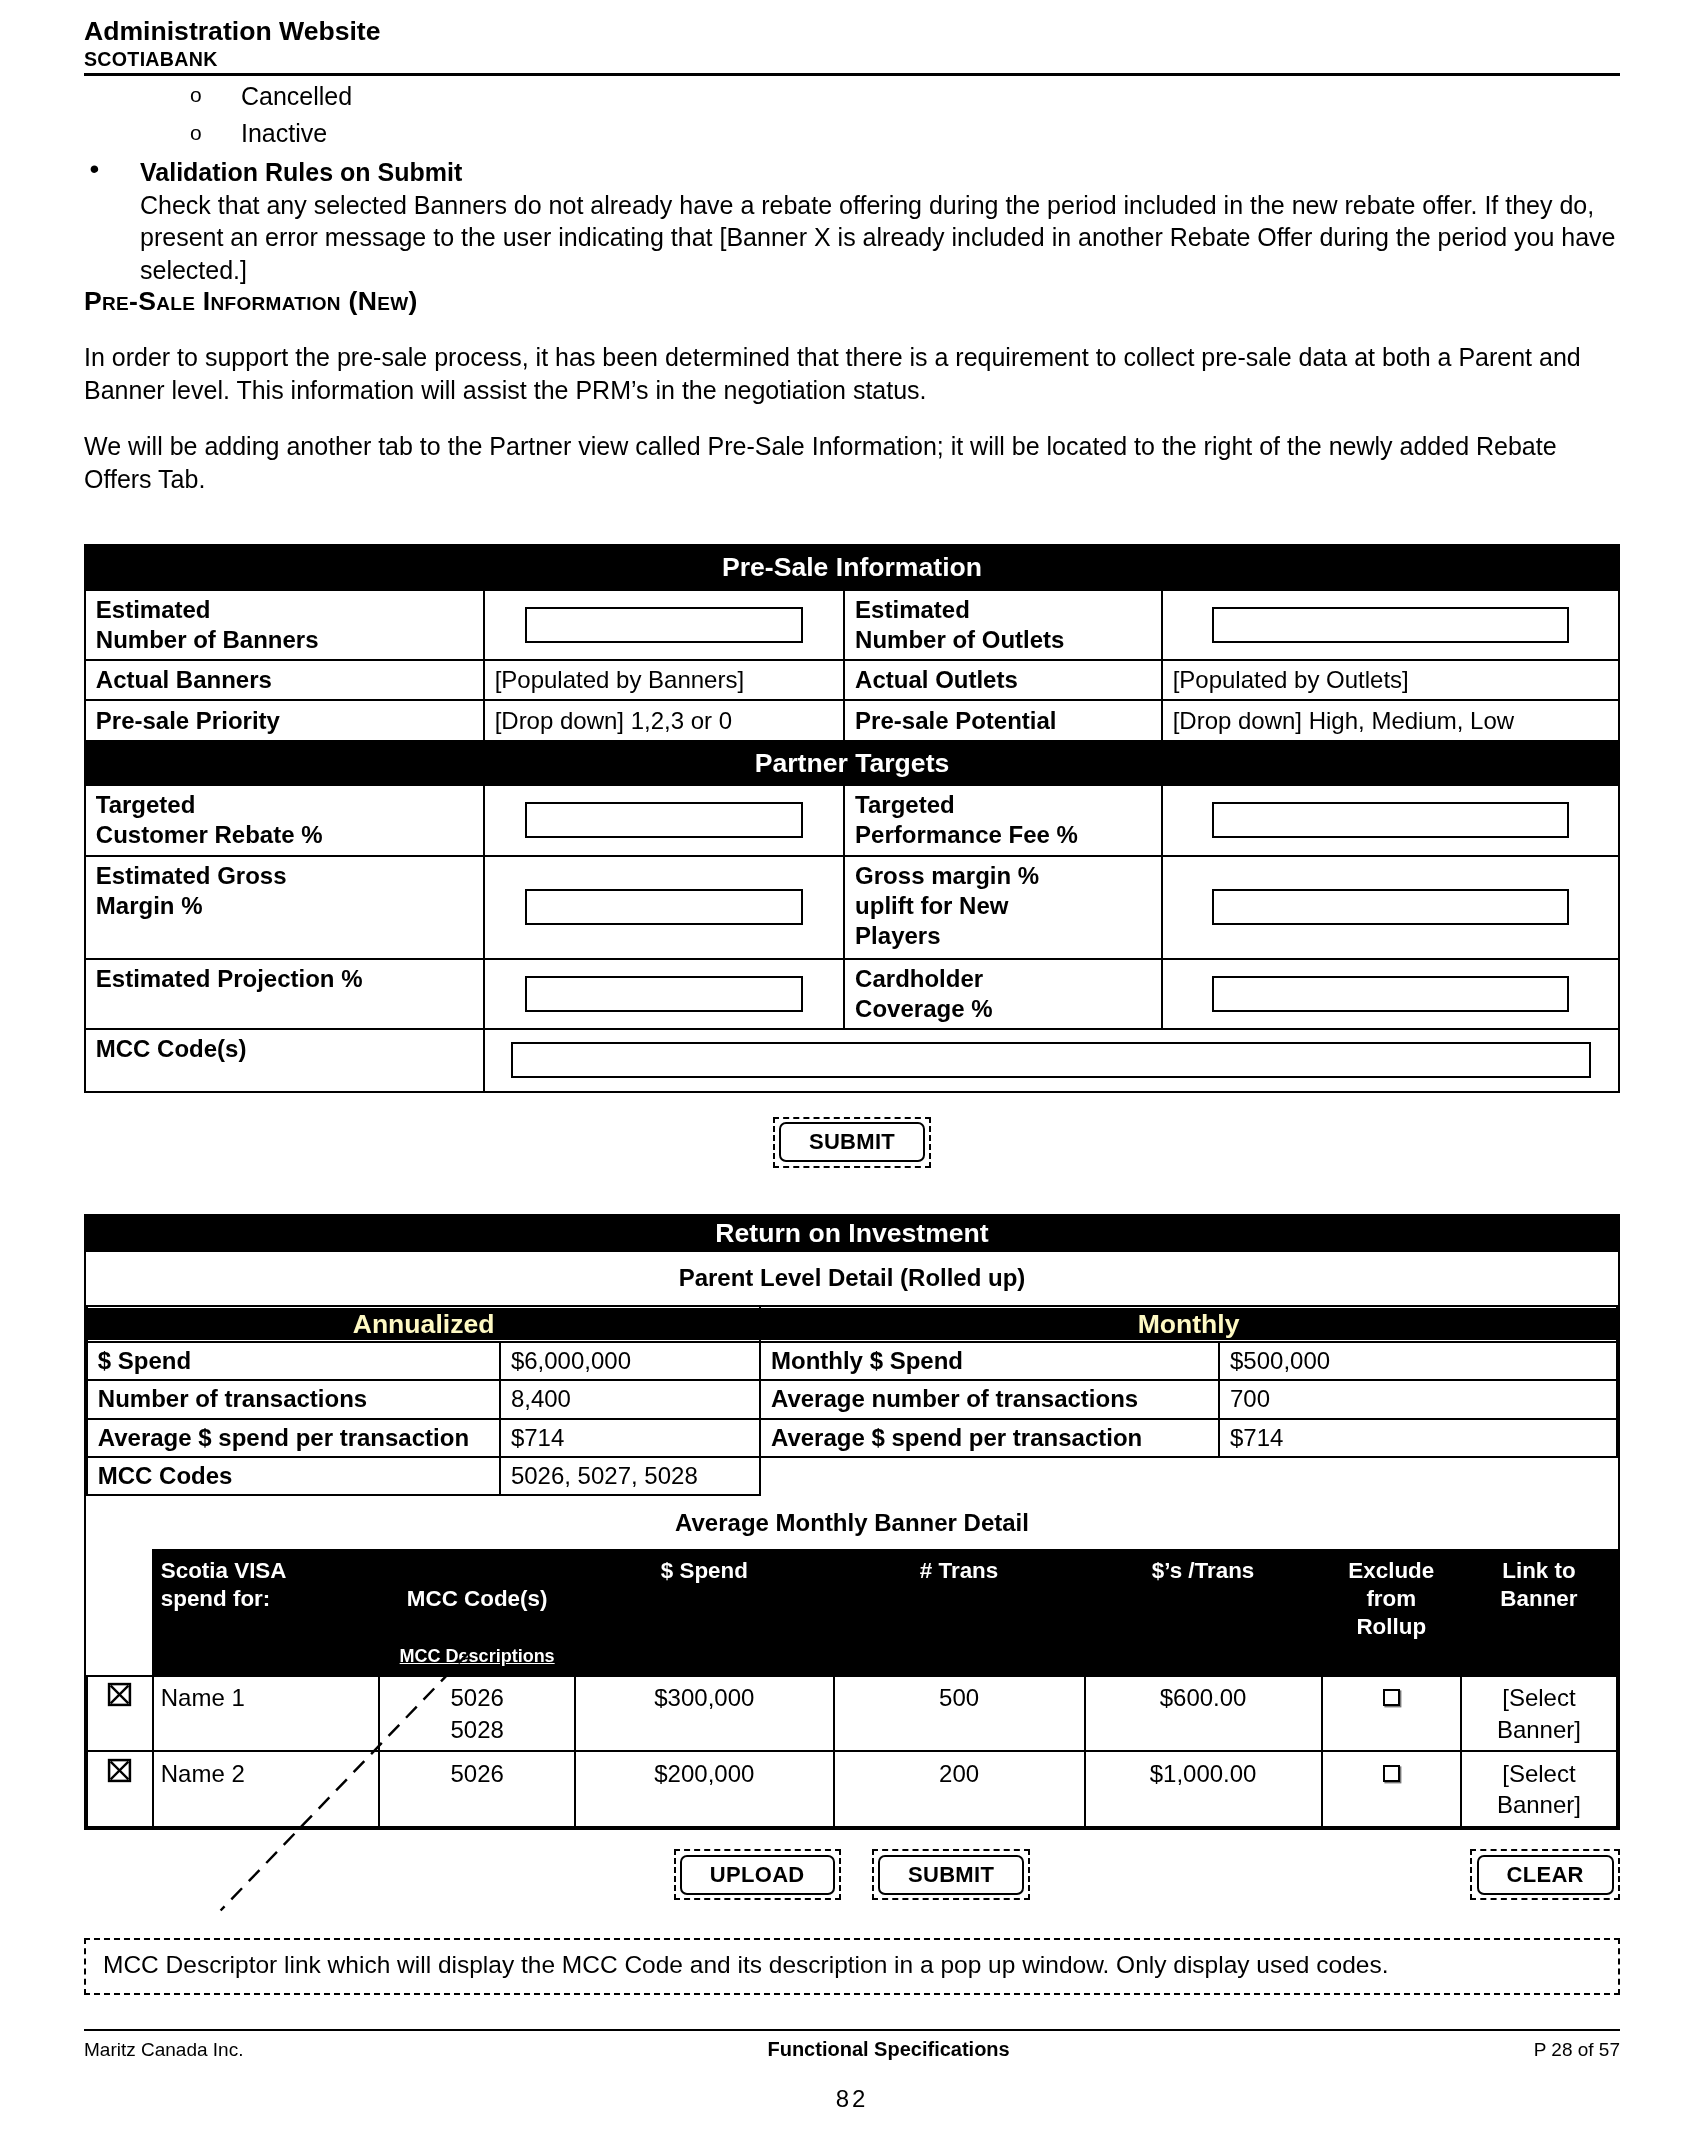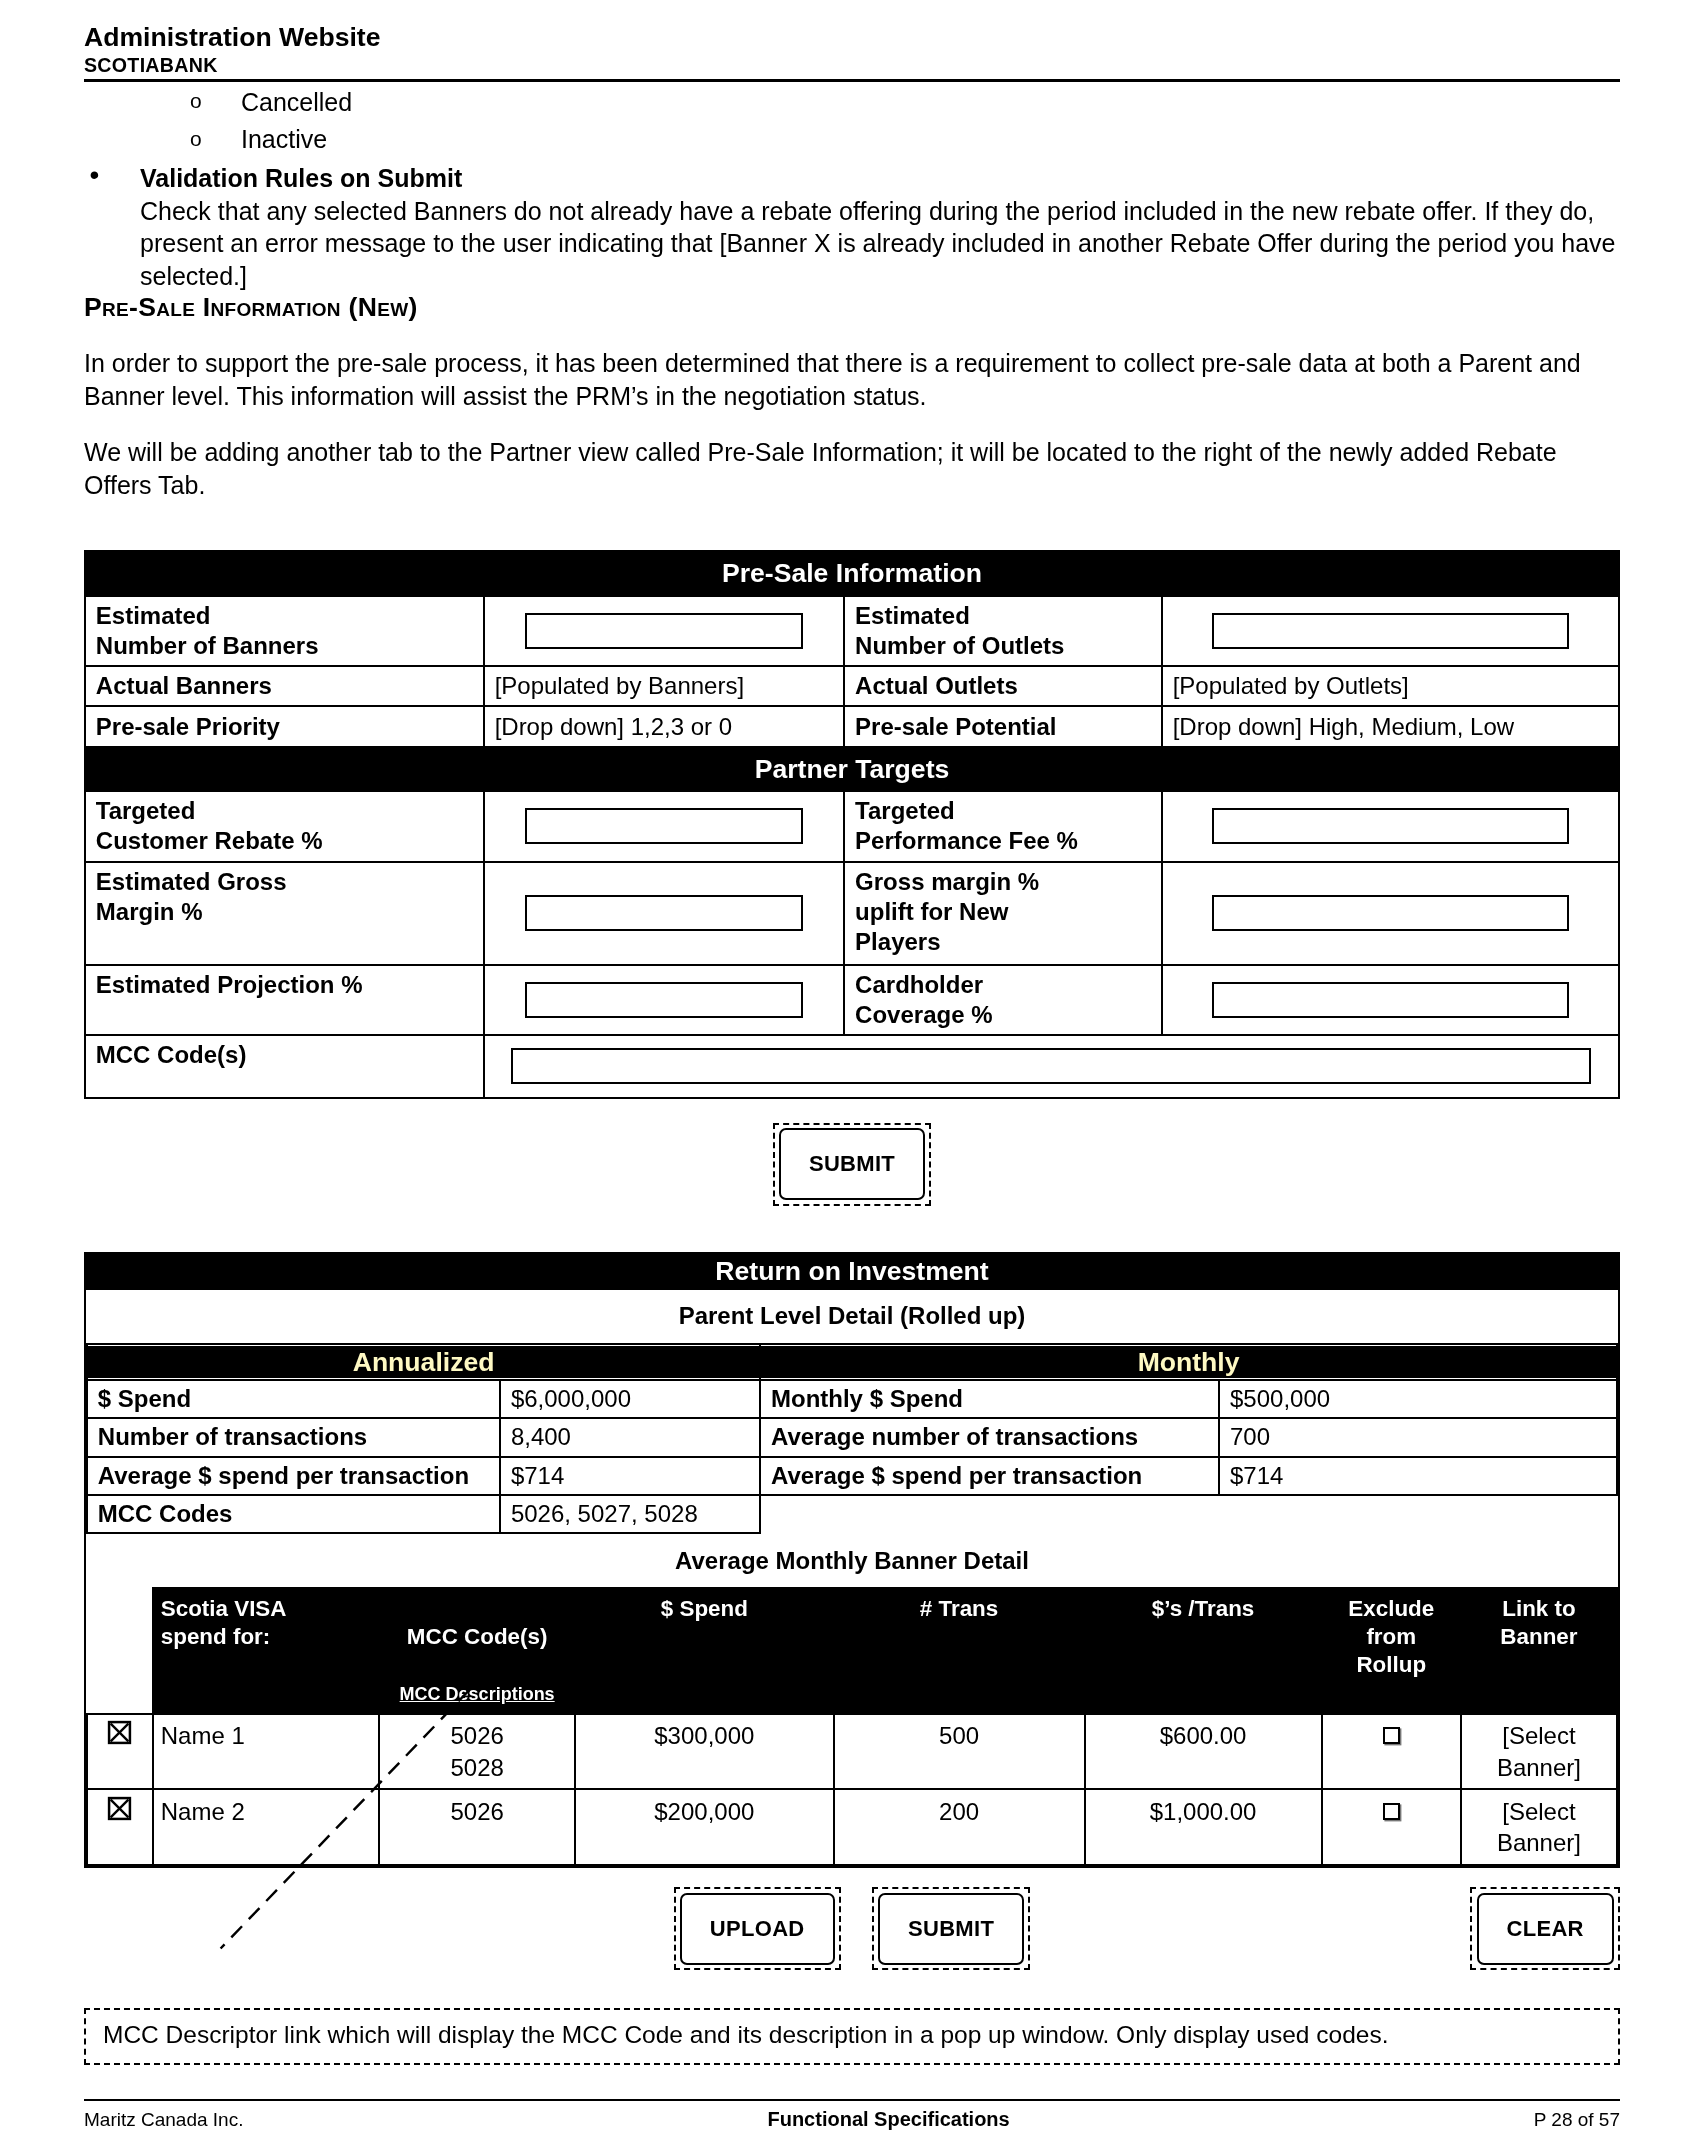--- a/index.html
+++ b/index.html
@@ -10,21 +10,21 @@
     min-height: 2151px;
     background: #ffffff;
     font-family: "Liberation Sans", sans-serif;
     color: #000;
     margin: 0 auto;
     overflow: hidden;
   }
   .content { margin: 0 84px; width: 1536px; }
 
   
-  .doc-title { padding-top: 22px; font-size: 26.6px; font-weight: bold; }
+  .doc-title { padding-top: 16px; font-size: 26.6px; font-weight: bold; }
   .doc-org { font-size: 19.6px; font-weight: bold; letter-spacing: 0.3px; margin-top: 1.4px; }
   .header-rule { border-bottom: 3.5px solid #000; margin-top: 1.4px; }
 
   
   .sub-item { position: relative; padding-left: 157px; font-size: 25px; line-height: 1.33; margin-top: 4.2px; }
   .sub-item .marker { position: absolute; left: 106px; top: 1.4px; font-size: 21px; }
   .bullet-block { position: relative; padding-left: 56px; margin-top: 5.6px; }
   .bullet { position: absolute; left: 5.6px; top: -2.8px; font-size: 28px; }
   .bullet-title { font-size: 25px; font-weight: bold; line-height: 1.3; }
   .bullet-body { font-size: 25px; line-height: 1.3; }
@@ -50,21 +50,21 @@
   }
   .box-input.wfull { width: 97%; margin: 5.6px auto; }
   .r-tall td { height: 70px; }
   .r-mid td { height: 103px; }
 
   
   .btn-row { margin-top: 24px; text-align: center; }
   .dash-btn { display: inline-block; border: 2.8px dashed #000; padding: 3.5px 4.2px; background: #fff; cursor: pointer; }
   .dash-btn-inner {
     display: block; border: 2.8px solid #000; border-radius: 7px;
-    padding: 21px 28px; font-weight: bold; font-size: 22px; letter-spacing: 0.3px;
+    padding: 5px 28px; font-weight: bold; font-size: 22px; letter-spacing: 0.3px;
   }
 
   
   .roi-section { position: relative; margin-top: 46px; }
   .roi-box { border: 2.1px solid #000; }
   .roi-subtitle { height: 53px; display: flex; align-items: center; justify-content: center; font-size: 24px; font-weight: bold; }
   table.parent-table th, table.parent-table td { height: 36px; font-size: 24px; }
   table.parent-table .plabel { font-weight: bold; text-align: left; }
   table.parent-table .pval { font-weight: normal; text-align: left; }
   table.parent-table .split-hdr { border: 2.1px solid #000; padding: 0; }

